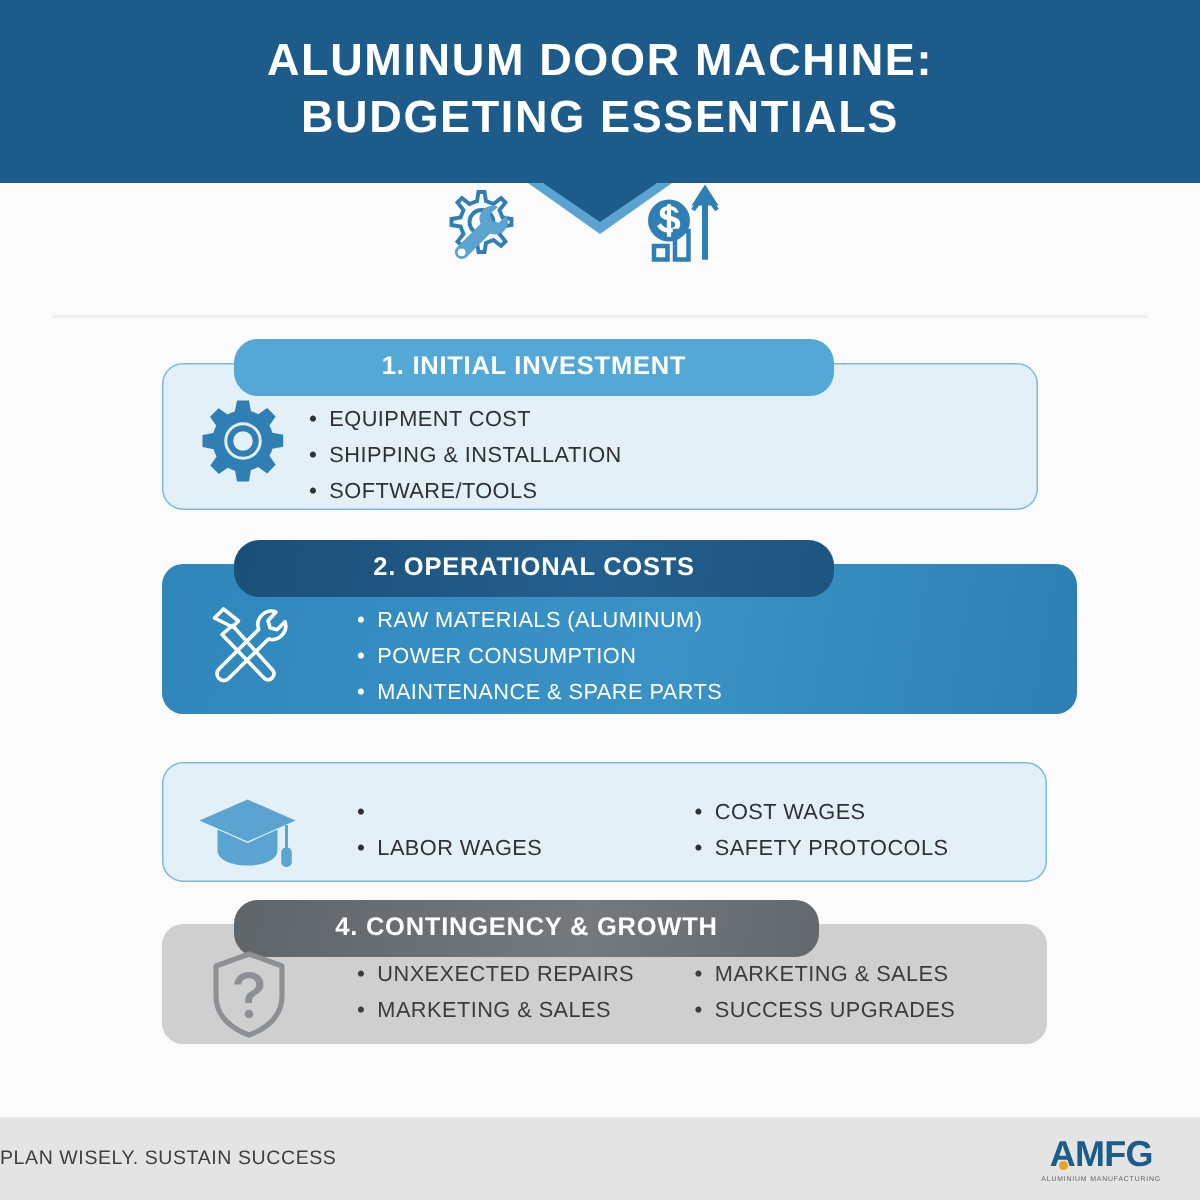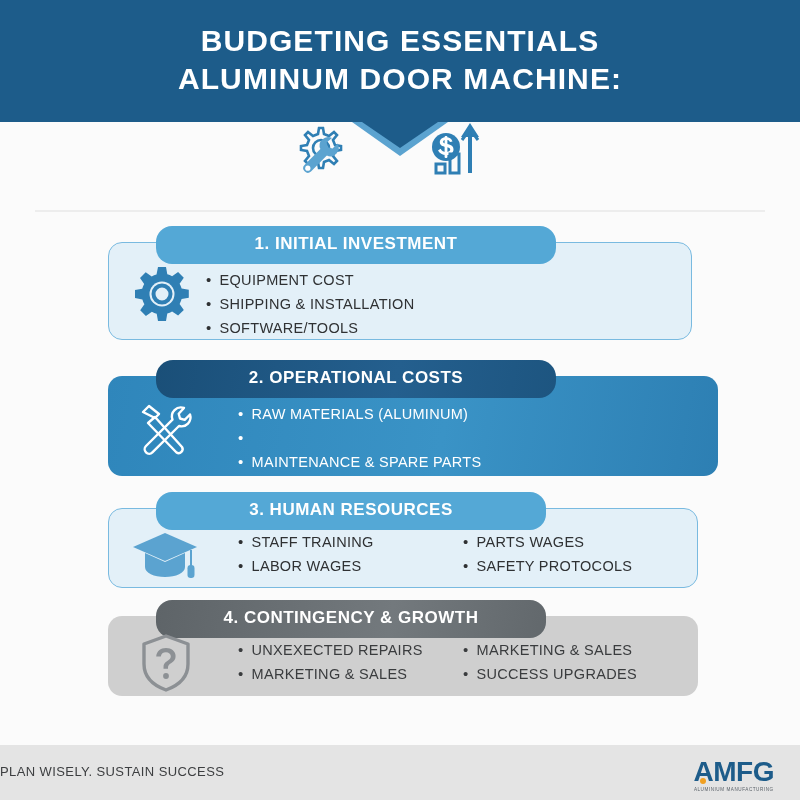--- a/index.html
+++ b/index.html
@@ -200,21 +200,21 @@
     letter-spacing: 0.4px;
     color: #3c3e40;
   }
   .footer-logo {
     position: absolute;
     right: 26px; top: 13px;
     text-align: center;
     line-height: 1;
   }
   .footer-logo .mark {
-    font-size: 28px;
+    font-size: 24px;
     font-weight: bold;
     letter-spacing: -0.5px;
     color: #1d5c8a;
     position: relative;
     display: inline-block;
   }
   .footer-logo .mark .accent-dot {
     position: absolute;
     left: 6px; bottom: 2px;
     width: 6px; height: 6px;
@@ -227,22 +227,22 @@
     letter-spacing: 0.55px;
     color: #5a6168;
     white-space: nowrap;
   }
 </style>
 </head>
 <body>
 
 <div class="banner">
   <div class="banner-title">
+    <span class="line">ALUMINUM DOOR MACHINE:</span>
     <span class="line">BUDGETING ESSENTIALS</span>
-    <span class="line">ALUMINUM DOOR MACHINE:</span>
   </div>
 </div>
 
 <div class="chevron-outer"></div>
 <div class="chevron-inner"></div>
 
 <div class="hdr-icon hdr-icon-left">
   <svg width="64" height="62" viewBox="0 0 64 62">
     <g fill="none" stroke="#2f7fb4" stroke-width="2.6">
       <path d="M31 6 L35 6 L36 12 L41 14 L46 10 L49 13 L45 18 L47 23 L53 24 L53 28 L47 29 L45 34 L49 39 L46 42 L41 38 L36 40 L35 46 L31 46 L30 40 L25 38 L20 42 L17 39 L21 34 L19 29 L13 28 L13 24 L19 23 L21 18 L17 13 L20 10 L25 14 L30 12 Z"></path>
@@ -320,53 +320,52 @@
       </g>
     </svg>
   </div>
   <div class="bullets">
     <div class="bullet">
       <span class="dot">•</span>
       <span>RAW MATERIALS (ALUMINUM)</span>
     </div>
     <div class="bullet">
       <span class="dot">•</span>
+      <span>POWER CONSUMPTION</span>
     </div>
     <div class="bullet">
       <span class="dot">•</span>
       <span>MAINTENANCE &amp; SPARE PARTS</span>
     </div>
   </div>
 </div>
 
 <div class="section" id="sec3">
   <div class="card"></div>
-  <div class="pill">3. HUMAN RESOURCES</div>
   <div class="card-icon">
     <svg width="70" height="54" viewBox="0 0 70 54">
       <g fill="#5ba3d0">
         <path d="M34 4 L66 18 L34 32 L2 18 Z"></path>
         <path d="M14 24 L14 38 c0 6 9 10 20 10 s20 -4 20 -10 L54 24 L34 33 Z"></path>
       </g>
       <g stroke="#5ba3d0" stroke-width="2" fill="none">
         <path d="M60 21 L60 38"></path>
       </g>
       <g fill="#5ba3d0">
         <rect x="56.5" y="36" width="7" height="13" rx="3.2"></rect>
       </g>
     </svg>
   </div>
   <div class="bullets">
     <div class="bullet">
       <span class="dot">•</span>
-      <span>STAFF TRAINING</span>
-    </div>
-    <div class="bullet">
-      <span class="dot">•</span>
-      <span>PARTS WAGES</span>
+    </div>
+    <div class="bullet">
+      <span class="dot">•</span>
+      <span>COST WAGES</span>
     </div>
     <div class="bullet">
       <span class="dot">•</span>
       <span>LABOR WAGES</span>
     </div>
     <div class="bullet">
       <span class="dot">•</span>
       <span>SAFETY PROTOCOLS</span>
     </div>
   </div>

